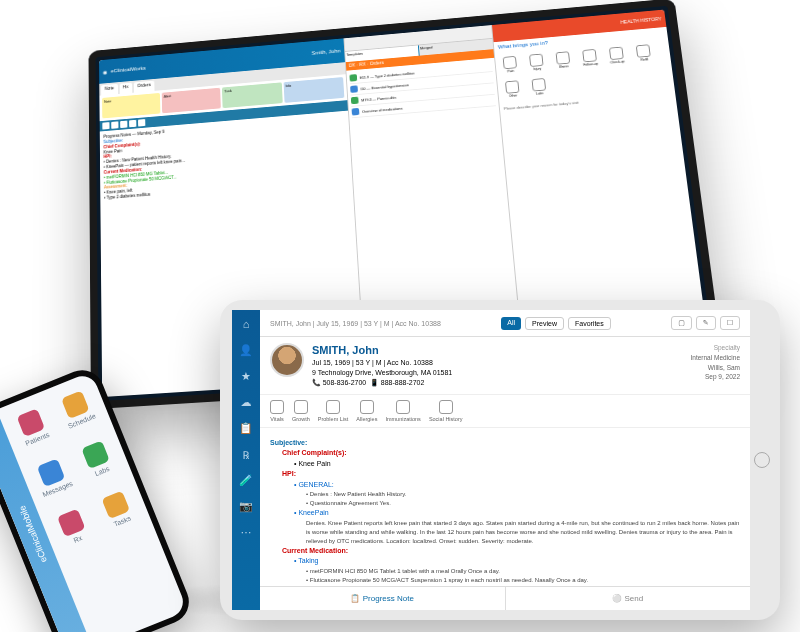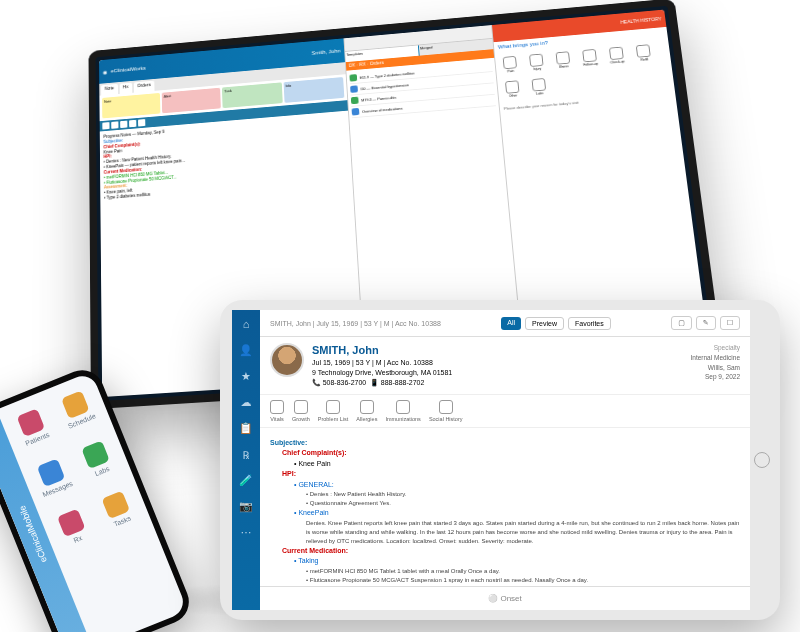--- a/index.html
+++ b/index.html
@@ -296,17 +296,18 @@
         <div class="item2 blu">• <span>KneePain</span></div>
         <div class="item3">Denies. Knee Patient reports left knee pain that started 3 days ago. States pain started during a 4-mile run, but she continued to run 2 miles back home. Notes pain is worse while standing and while walking. In the last 12 hours pain has become worse and she noticed mild swelling. Denies trauma or injury to the area. Pain is relieved by OTC medications. Location: localized. Onset: sudden. Severity: moderate.</div>
         <div class="item red">Current Medication:</div>
         <div class="item2 blu">• <span>Taking</span></div>
         <div class="item3">• <span>metFORMIN HCl 850 MG Tablet 1 tablet with a meal Orally Once a day.</span></div>
         <div class="item3">• <span>Fluticasone Propionate 50 MCG/ACT Suspension 1 spray in each nostril as needed. Nasally Once a day.</span></div>
         <div class="item3">• <span>SOLU-Medrol 125 MG Solution Reconstituted as directed injection 160 mg injection N intermittent daily scheduled at default 1000 for 1 day then followed by 120 mg injection N push daily schedule at default 1000 for 1 day then followed by 80 mg injection N push daily scheduled at default 1000 for 1 day.</span></div>
 
       </div>
       <div class="tab-bot">
-        <span>⚪ Onset</span>
+        <span>📋 Progress Note</span>
+        <span>⚪ Send</span>
       </div>
     </div>
   </div>
 </div>
 
 </body></html>

